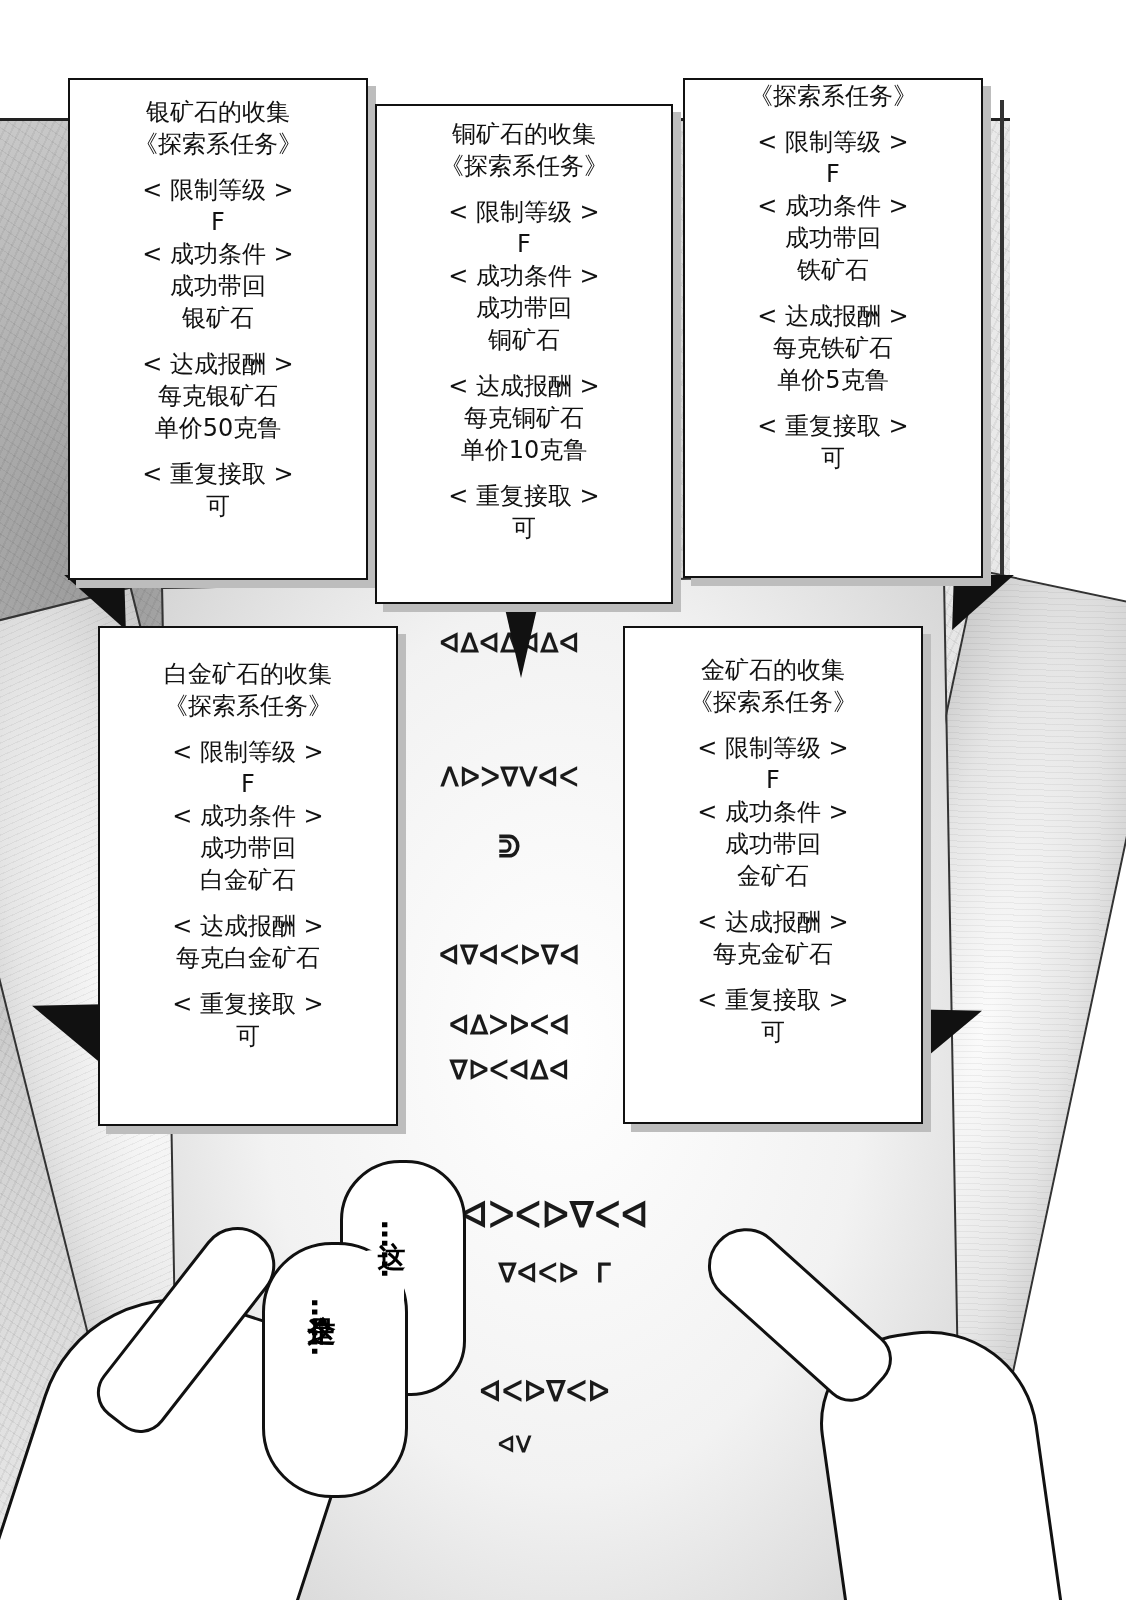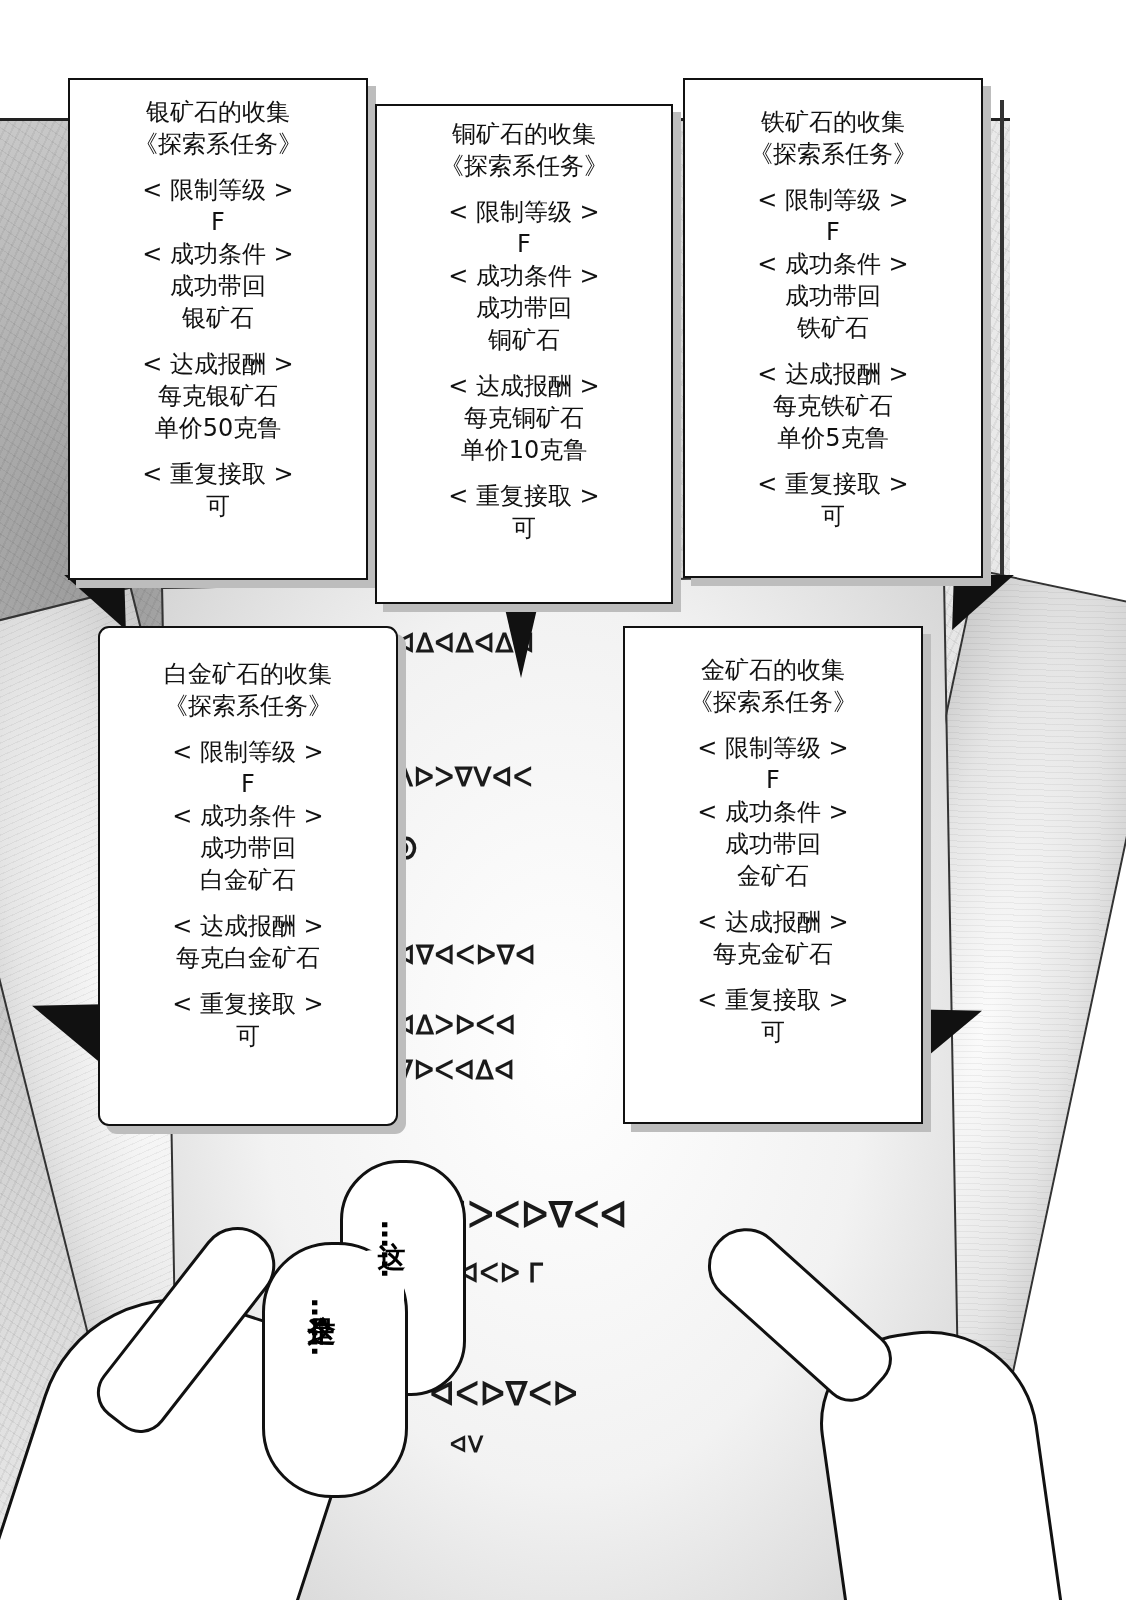--- a/index.html
+++ b/index.html
@@ -17,22 +17,22 @@
   .right-border{position:absolute;left:1000px;top:100px;width:4px;height:1300px;background:#333;}
   
   .sheet{position:absolute;background:
       repeating-linear-gradient(170deg, rgba(0,0,0,0.05) 0 1px, transparent 1px 6px),
       radial-gradient(ellipse at 50% 50%, #fbfbfb 0%, #e5e5e5 60%, #c9c9c9 100%);
     border:2px solid #333;}
   .sheet-back-left{left:20px;top:600px;width:220px;height:900px;transform:rotate(-14deg);}
   .sheet-back-right{left:880px;top:580px;width:200px;height:900px;transform:rotate(12deg);}
   .sheet-main{left:170px;top:580px;width:780px;height:1030px;transform:rotate(-1deg);
     background:radial-gradient(ellipse at 50% 45%, #ffffff 0%, #f2f2f2 55%, #cfcfcf 100%);}
-  .runes{position:absolute;left:395px;width:230px;text-align:left;
-    font-family:Liberation Serif, serif;font-weight:bold;color:#1a1a1a;letter-spacing:1px;}
+  .runes{position:absolute;left:395px;width:230px;text-align:center;
+    font-family:Liberation Mono, monospace;font-weight:bold;color:#1a1a1a;letter-spacing:1px;}
   
   .box{position:absolute;background:#fff;border:2px solid #111;box-shadow:8px 8px 0 #bdbdbd;
     text-align:center;color:#111;font-size:24px;line-height:32px;}
   .box .sec{margin-top:14px;}
   .box .title{margin-top:16px;}
   .tail{position:absolute;width:0;height:0;}
   
   .hand{position:absolute;background:#fff;border:3px solid #111;}
   
   .bubble{position:absolute;background:#fff;border:3px solid #111;}
@@ -52,21 +52,21 @@
   <div class="sheet sheet-main"></div>
 
   <div class="runes" style="top:628px;font-size:26px;">ᐊᐃᐊᐃᐊᐃᐊ</div>
   <div class="runes" style="top:762px;font-size:26px;">ᐱᐅᐳᐁᐯᐊᐸ</div>
   <div class="runes" style="top:832px;font-size:30px;">ᕲ</div>
   <div class="runes" style="top:940px;font-size:26px;">ᐊᐁᐊᐸᐅᐁᐊ</div>
   <div class="runes" style="top:1010px;font-size:26px;">ᐊᐃᐳᐅᐸᐊ</div>
   <div class="runes" style="top:1055px;font-size:26px;">ᐁᐅᐸᐊᐃᐊ</div>
   <div class="runes" style="left:440px;top:1195px;font-size:35px;">ᐊᐳᐸᐅᐁᐸᐊ</div>
   <div class="runes" style="left:440px;top:1258px;font-size:26px;">ᐁᐊᐸᐅ  ᒥ</div>
-  <div class="runes" style="left:430px;top:1375px;font-size:32px;">ᐊᐸᐅᐁᐸᐅ</div>
+  <div class="runes" style="left:430px;top:1375px;font-size:28px;">ᐊᐸᐅᐁᐸᐅ</div>
   <div class="runes" style="left:450px;top:1432px;font-size:22px;width:130px;">ᐊᐯ</div>
 
   <div class="hand" style="left:20px;top:1300px;width:300px;height:380px;border-radius:140px 60px 0 0;transform:rotate(18deg);"></div>
   <div class="hand" style="left:150px;top:1210px;width:70px;height:230px;border-radius:40px 40px 30px 30px;transform:rotate(38deg);"></div>
   <div class="hand" style="left:830px;top:1330px;width:210px;height:320px;border-radius:90px 110px 0 0;transform:rotate(-8deg);"></div>
   <div class="hand" style="left:760px;top:1205px;width:70px;height:210px;border-radius:40px 40px 30px 30px;transform:rotate(-48deg);"></div>
 
   <div class="bubble" style="left:340px;top:1160px;width:120px;height:230px;border-radius:60px 60px 55px 55px;"></div>
   <div class="bubble" style="left:262px;top:1242px;width:140px;height:250px;border-radius:70px 70px 70px 70px;"></div>
   <div class="bubble" style="left:344px;top:1250px;width:60px;height:130px;border:none;border-radius:30px;"></div>
@@ -100,36 +100,35 @@
     <div>铜矿石</div>
     <div class="sec">&lt; 达成报酬 &gt;</div>
     <div>每克铜矿石</div>
     <div>单价10克鲁</div>
     <div class="sec">&lt; 重复接取 &gt;</div>
     <div>可</div>
   </div>
 
   <div class="tail" style="left:938px;top:575px;border-left:30px solid transparent;border-right:30px solid transparent;border-top:55px solid #111;transform:skewX(-30deg);"></div>
   <div class="box" style="left:683px;top:78px;width:296px;height:496px;">
-    <div class="title" style="margin-top:26px;">铁矿石的收集</div>
     <div>《探索系任务》</div>
     <div class="sec">&lt; 限制等级 &gt;</div>
     <div>F</div>
     <div>&lt; 成功条件 &gt;</div>
     <div>成功带回</div>
     <div>铁矿石</div>
     <div class="sec">&lt; 达成报酬 &gt;</div>
     <div>每克铁矿石</div>
     <div>单价5克鲁</div>
     <div class="sec">&lt; 重复接取 &gt;</div>
     <div>可</div>
   </div>
 
   <div class="tail" style="left:32px;top:990px;border-top:30px solid transparent;border-bottom:30px solid transparent;border-right:70px solid #111;transform:skewY(22deg);"></div>
-  <div class="box" style="left:98px;top:626px;width:296px;height:496px;border-radius:11px;">
+  <div class="box" style="left:98px;top:626px;width:296px;height:496px;">
     <div class="title" style="margin-top:30px;">白金矿石的收集</div>
     <div>《探索系任务》</div>
     <div class="sec">&lt; 限制等级 &gt;</div>
     <div>F</div>
     <div>&lt; 成功条件 &gt;</div>
     <div>成功带回</div>
     <div>白金矿石</div>
     <div class="sec">&lt; 达成报酬 &gt;</div>
     <div>每克白金矿石</div>
     <div class="sec">&lt; 重复接取 &gt;</div>

